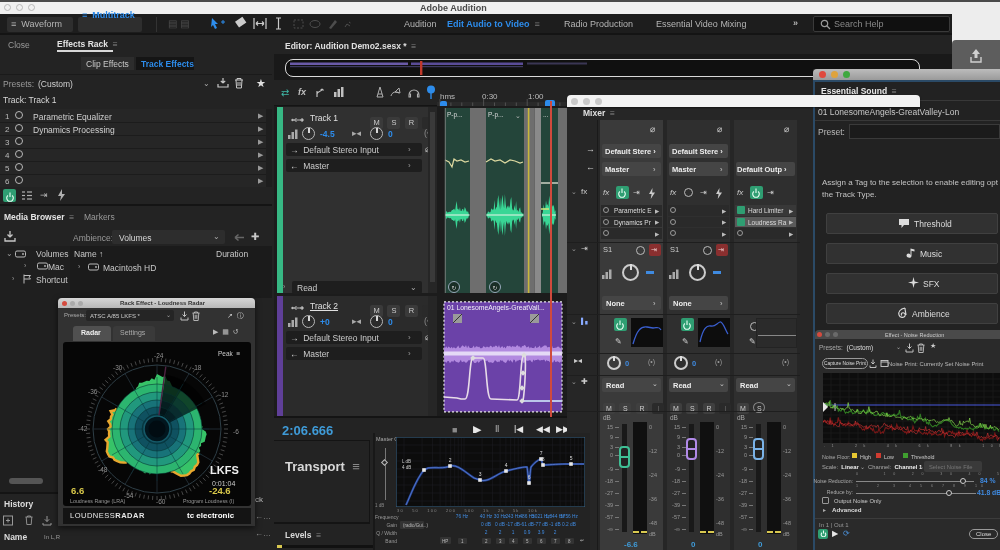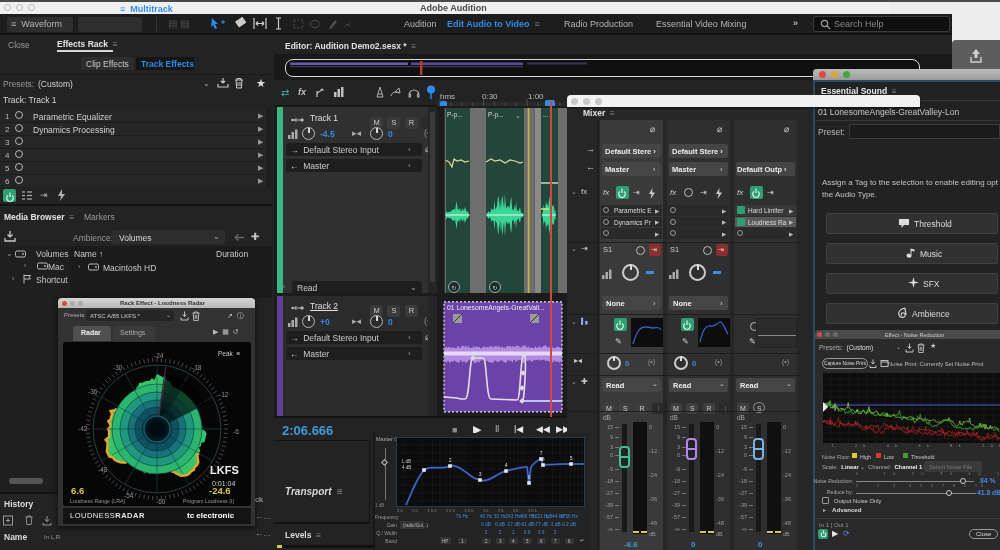--- a/index.html
+++ b/index.html
@@ -22,21 +22,21 @@
 <div class="abs" style="left:16px;top:4px;width:7px;height:7px;border-radius:50%;border:1.5px solid #b9b9b9;"></div>
 <div class="abs" style="left:28px;top:4px;width:7px;height:7px;border-radius:50%;border:1.5px solid #b9b9b9;"></div>
 <div class="abs txt" style="left:420px;top:3px;font-size:9px;color:#4a4a4a;font-weight:bold;">Adobe Audition</div>
 
 <div class="abs" style="left:0;top:14px;width:952px;height:536px;background:#232323;"></div>
 
 <div class="abs" style="left:0;top:14px;width:952px;height:21px;background:#1d1d1d;border-bottom:2px solid #141414;"></div>
 <div class="abs" style="left:7px;top:17px;width:66px;height:15px;background:#2e2e2e;border-radius:2px;"></div>
 <div class="abs txt" style="left:11px;top:19px;font-size:9px;color:#b5b5b5;">≡&nbsp; Waveform</div>
 <div class="abs" style="left:78px;top:17px;width:64px;height:15px;background:#2e2e2e;border-radius:2px;"></div>
-<div class="abs txt" style="left:82px;top:4px;font-size:9px;color:#2d8ceb;margin-left:38px;">≡&nbsp; <span style="font-weight:bold">Multitrack</span></div>
+<div class="abs txt" style="left:82px;top:10px;font-size:9px;color:#2d8ceb;">≡&nbsp; <span style="font-weight:bold">Multitrack</span></div>
 <div class="abs" style="left:156px;top:17px;width:1px;height:15px;background:#333;"></div>
 <div class="abs txt" style="left:168px;top:18px;font-size:10px;color:#4d4d4d;">▤ ▤</div>
 <svg class="abs" style="left:210px;top:17px;" width="16" height="13">
       <path d="M2,1 L8,7 L5,7 L7,11 L5,12 L3,8 L1,10 Z" fill="#2d8ceb"></path>
       <path d="M11,5 h4 M13,3 v4" stroke="#2d8ceb" stroke-width="1"></path>
     </svg>
 <svg class="abs" style="left:234px;top:16px;" width="60" height="15">
       <rect x="2" y="3" width="9" height="7" fill="#ccc" transform="rotate(-35 6 6)"></rect>
       <path d="M20,2 V13 M32,2 V13 M22,7.5 h8 M22,7.5 l2,-2 M22,7.5 l2,2 M30,7.5 l-2,-2 M30,7.5 l-2,2" stroke="#ccc" stroke-width="1.2" fill="none"></path>
       <path d="M42,2 h5 M42,13 h5 M44.5,2 V13" stroke="#ccc" stroke-width="1.2"></path>
@@ -367,21 +367,21 @@
 <div class="abs" style="left:274px;top:416px;width:678px;height:24px;background:#232323;border-top:2px solid #141414;"></div>
 <div class="abs txt" style="left:282px;top:423px;font-size:13px;color:#3f9bd8;font-weight:bold;">2:06.666</div>
 <div class="abs txt" style="left:452px;top:425px;font-size:9px;color:#8a8a8a;">■</div>
 <div class="abs txt" style="left:473px;top:423px;font-size:11px;color:#e8e8e8;">▶</div>
 <div class="abs txt" style="left:495px;top:424px;font-size:9px;color:#9a9a9a;font-weight:bold;">‖</div>
 <div class="abs txt" style="left:514px;top:424px;font-size:9px;color:#e8e8e8;">|◀</div>
 <div class="abs txt" style="left:536px;top:424px;font-size:9px;color:#e8e8e8;">◀◀</div>
 <div class="abs txt" style="left:556px;top:424px;font-size:9px;color:#e8e8e8;">▶▶</div>
 
 <div class="abs" style="left:274px;top:440px;width:96px;height:110px;background:#232323;border-top:1px solid #141414;border-right:1px solid #141414;"></div>
-<div class="abs txt" style="left:285px;top:486px;font-size:10px;color:#d8d8d8;font-weight:bold;font-style:italic;">Transport &nbsp;<span style="color:#888;font-weight:normal">≡</span></div>
+<div class="abs txt" style="left:285px;top:459px;font-size:13px;color:#d8d8d8;font-weight:bold;">Transport &nbsp;<span style="color:#888;font-weight:normal">≡</span></div>
 <div class="abs" style="left:274px;top:522px;width:96px;height:28px;background:#232323;border-top:2px solid #141414;"></div>
 <div class="abs txt" style="left:285px;top:530px;font-size:8.5px;color:#d8d8d8;font-weight:bold;">Levels &nbsp;<span style="color:#888;font-weight:normal">≡</span></div>
 <div class="abs" style="left:277px;top:545px;width:150px;height:3px;background:#111;"></div>
 <div class="abs" style="left:277px;top:545px;width:5px;height:3px;background:#d8c850;"></div>
 
 <div class="abs txt" style="left:255px;top:495px;font-size:8px;color:#bbb;">ck</div>
 <div class="abs txt" style="left:255px;top:512px;font-size:8px;color:#999;">←…</div>
 <div class="abs txt" style="left:255px;top:529px;font-size:8px;color:#999;">←…</div>
 
 <div id="eqwin">
@@ -778,21 +778,21 @@
 <div class="abs" style="left:819px;top:71px;width:7px;height:7px;border-radius:50%;background:#e0493e;z-index:8;"></div>
 <div class="abs" style="left:831px;top:71px;width:7px;height:7px;border-radius:50%;background:#dfa33c;z-index:8;"></div>
 <div class="abs" style="left:843px;top:71px;width:7px;height:7px;border-radius:50%;background:#3fa83f;z-index:8;"></div>
 <div class="abs txt" style="left:821px;top:86px;font-size:8.5px;color:#e8e8e8;font-weight:bold;z-index:8;">Essential Sound &nbsp;<span style="color:#888;font-weight:normal">≡</span></div>
 <div class="abs" style="left:815px;top:100px;width:185px;height:1px;background:#383838;z-index:8;"></div>
 <div class="abs txt" style="left:818px;top:107px;font-size:8.5px;color:#c8c8c8;z-index:8;">01 LonesomeAngels-GreatValley-Lon</div>
 <div class="abs" style="left:815px;top:120px;width:185px;height:1px;background:#383838;z-index:8;"></div>
 <div class="abs txt" style="left:818px;top:127px;font-size:8.5px;color:#bbb;z-index:8;">Preset:</div>
 <div class="abs" style="left:849px;top:124px;width:151px;height:15px;background:#1b1b1b;border:1px solid #3a3a3a;z-index:8;"></div>
 <div class="abs txt" style="left:822px;top:178px;font-size:8px;color:#c4c4c4;z-index:8;">Assign a Tag to the selection to enable editing opt</div>
-<div class="abs txt" style="left:822px;top:190px;font-size:8px;color:#c4c4c4;z-index:8;">the Audio Type.</div>
+<div class="abs txt" style="left:822px;top:190px;font-size:8px;color:#c4c4c4;z-index:8;">the Track Type.</div>
 <div class="abs" style="left:826px;top:213px;width:172px;height:21px;background:#313131;border:1px solid #404040;border-radius:2px;z-index:8;"></div>
 <svg class="abs" style="left:898px;top:218px;z-index:8;" width="12" height="11">
         <path d="M1,1 h10 v6 h-5 l-2.5,3 v-3 H1 Z" fill="#ddd"></path>
       </svg>
       <div class="abs txt" style="left:914px;top:219px;font-size:8.5px;color:#ddd;z-index:8;">Threshold</div>
 <div class="abs" style="left:826px;top:243px;width:172px;height:21px;background:#313131;border:1px solid #404040;border-radius:2px;z-index:8;"></div>
 <svg class="abs" style="left:905px;top:247px;z-index:8;" width="10" height="13">
         <path d="M3.5,10.5 a2,2 0 1 1 2,-2 V1.5 l4,1 v2 l-3,-0.8 V 8.5 a2,2 0 0 1 -3,2" fill="#ddd"></path>
       </svg>
       <div class="abs txt" style="left:920px;top:249px;font-size:8.5px;color:#ddd;z-index:8;">Music</div>

